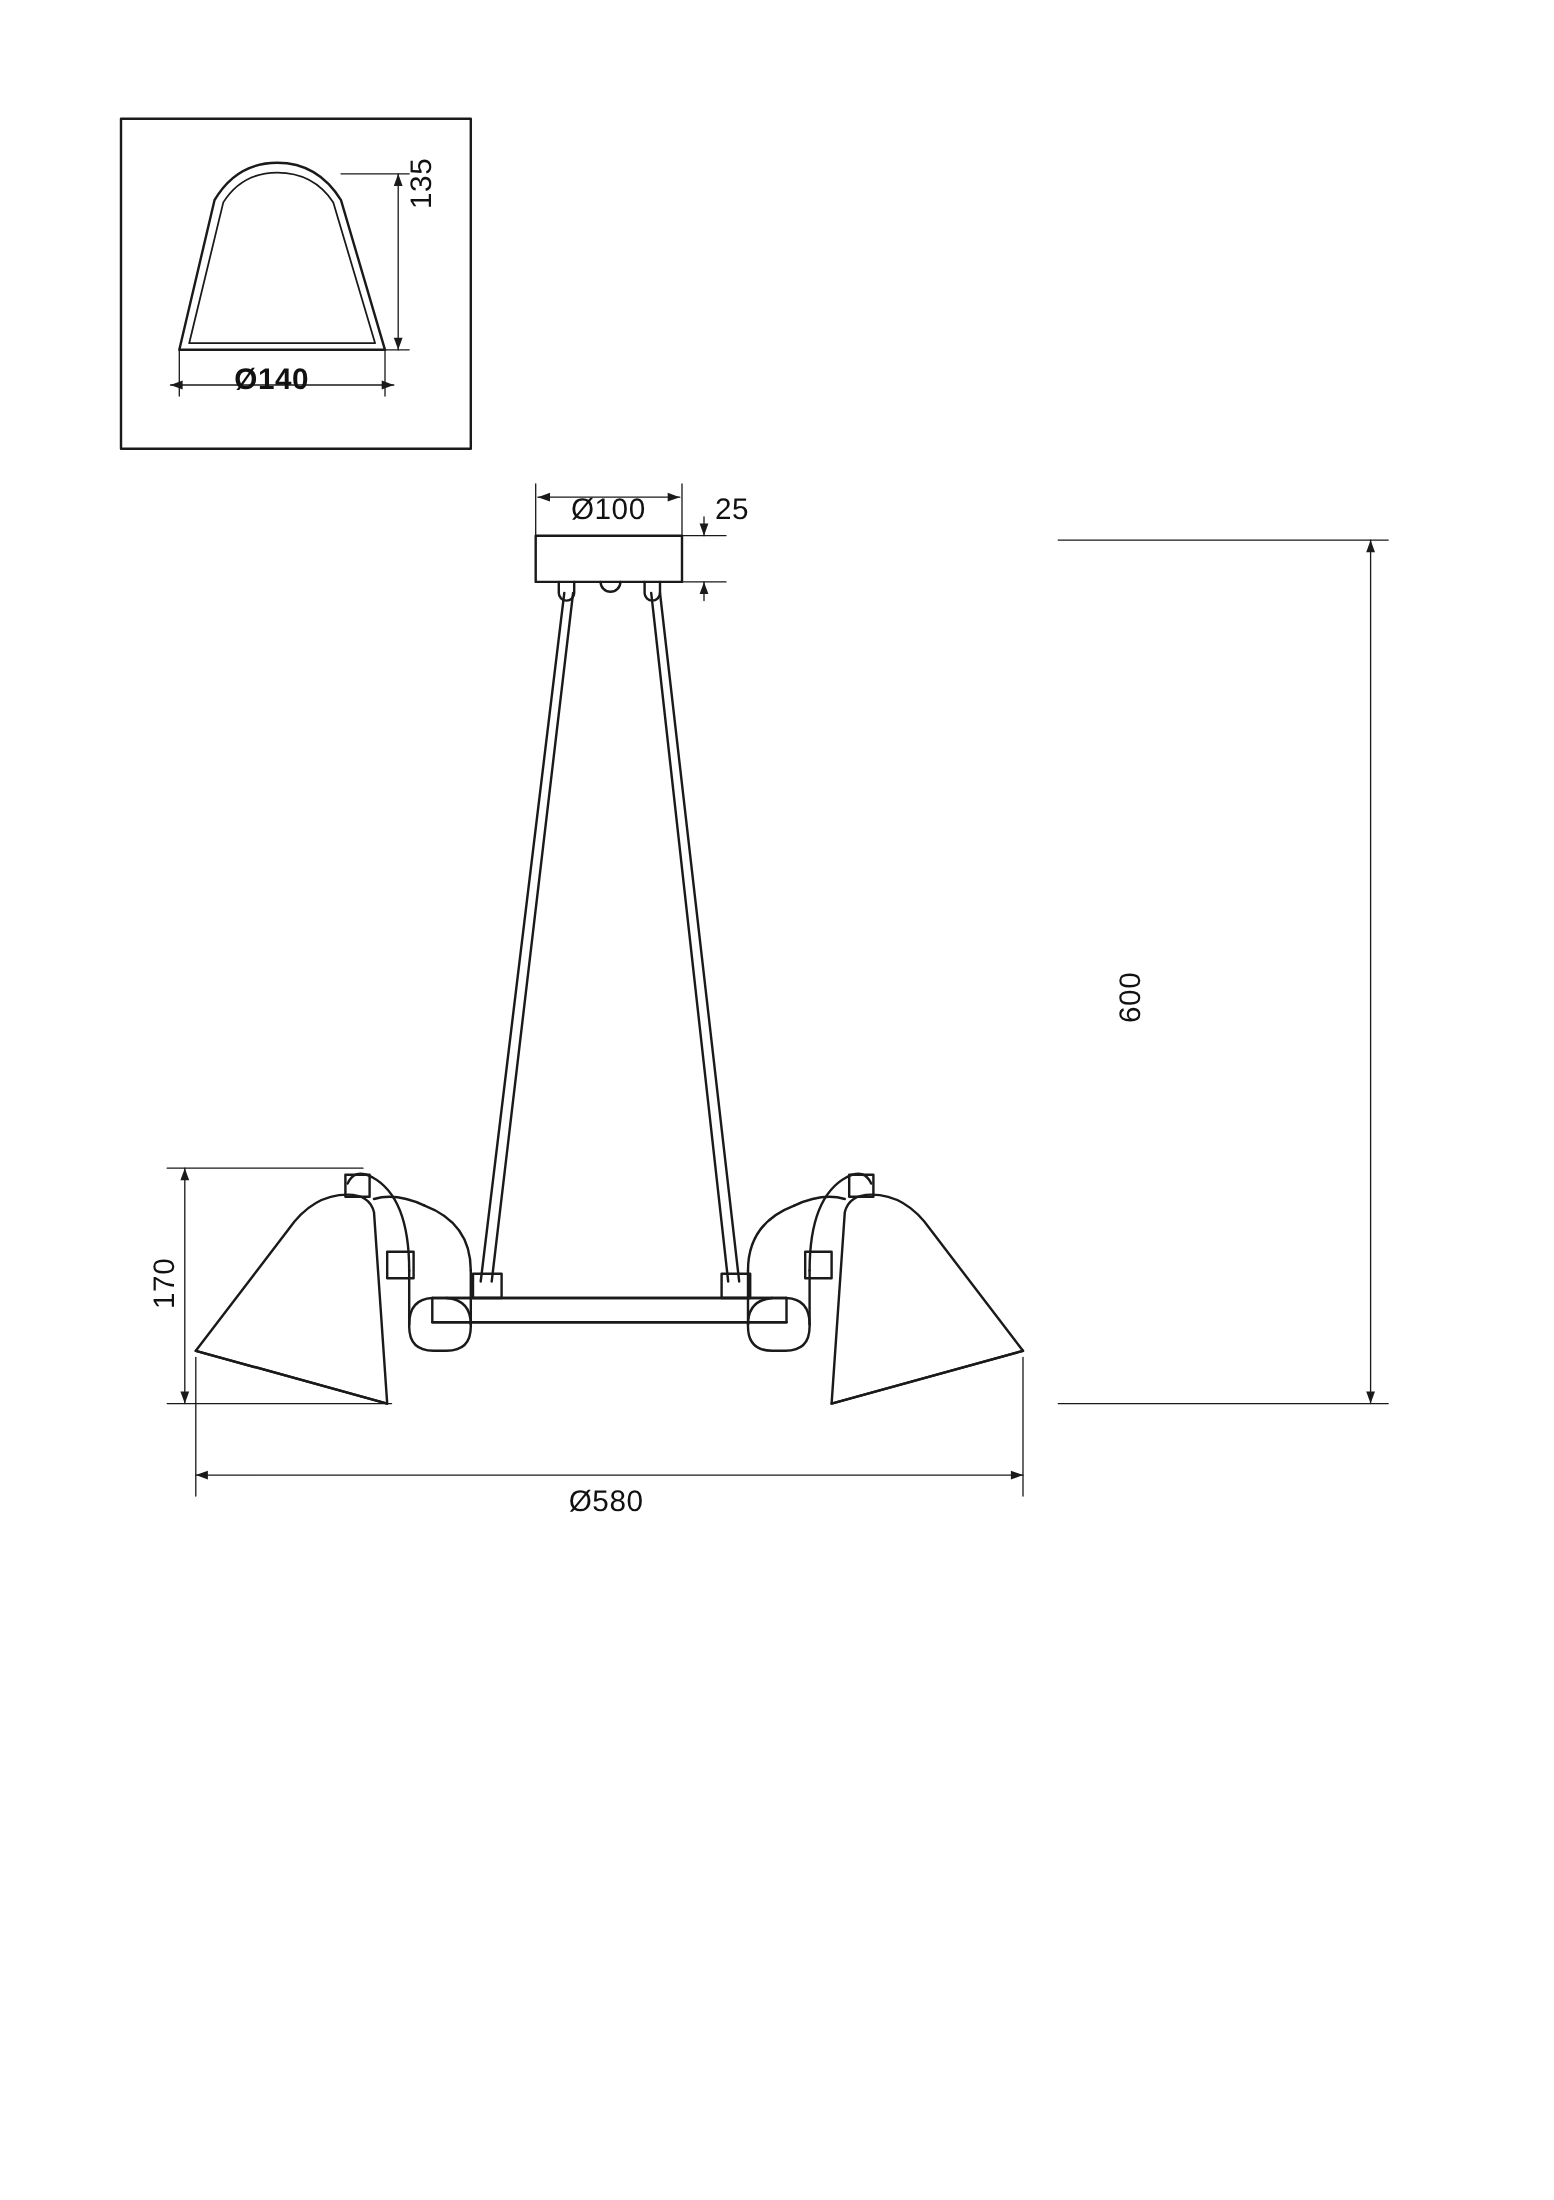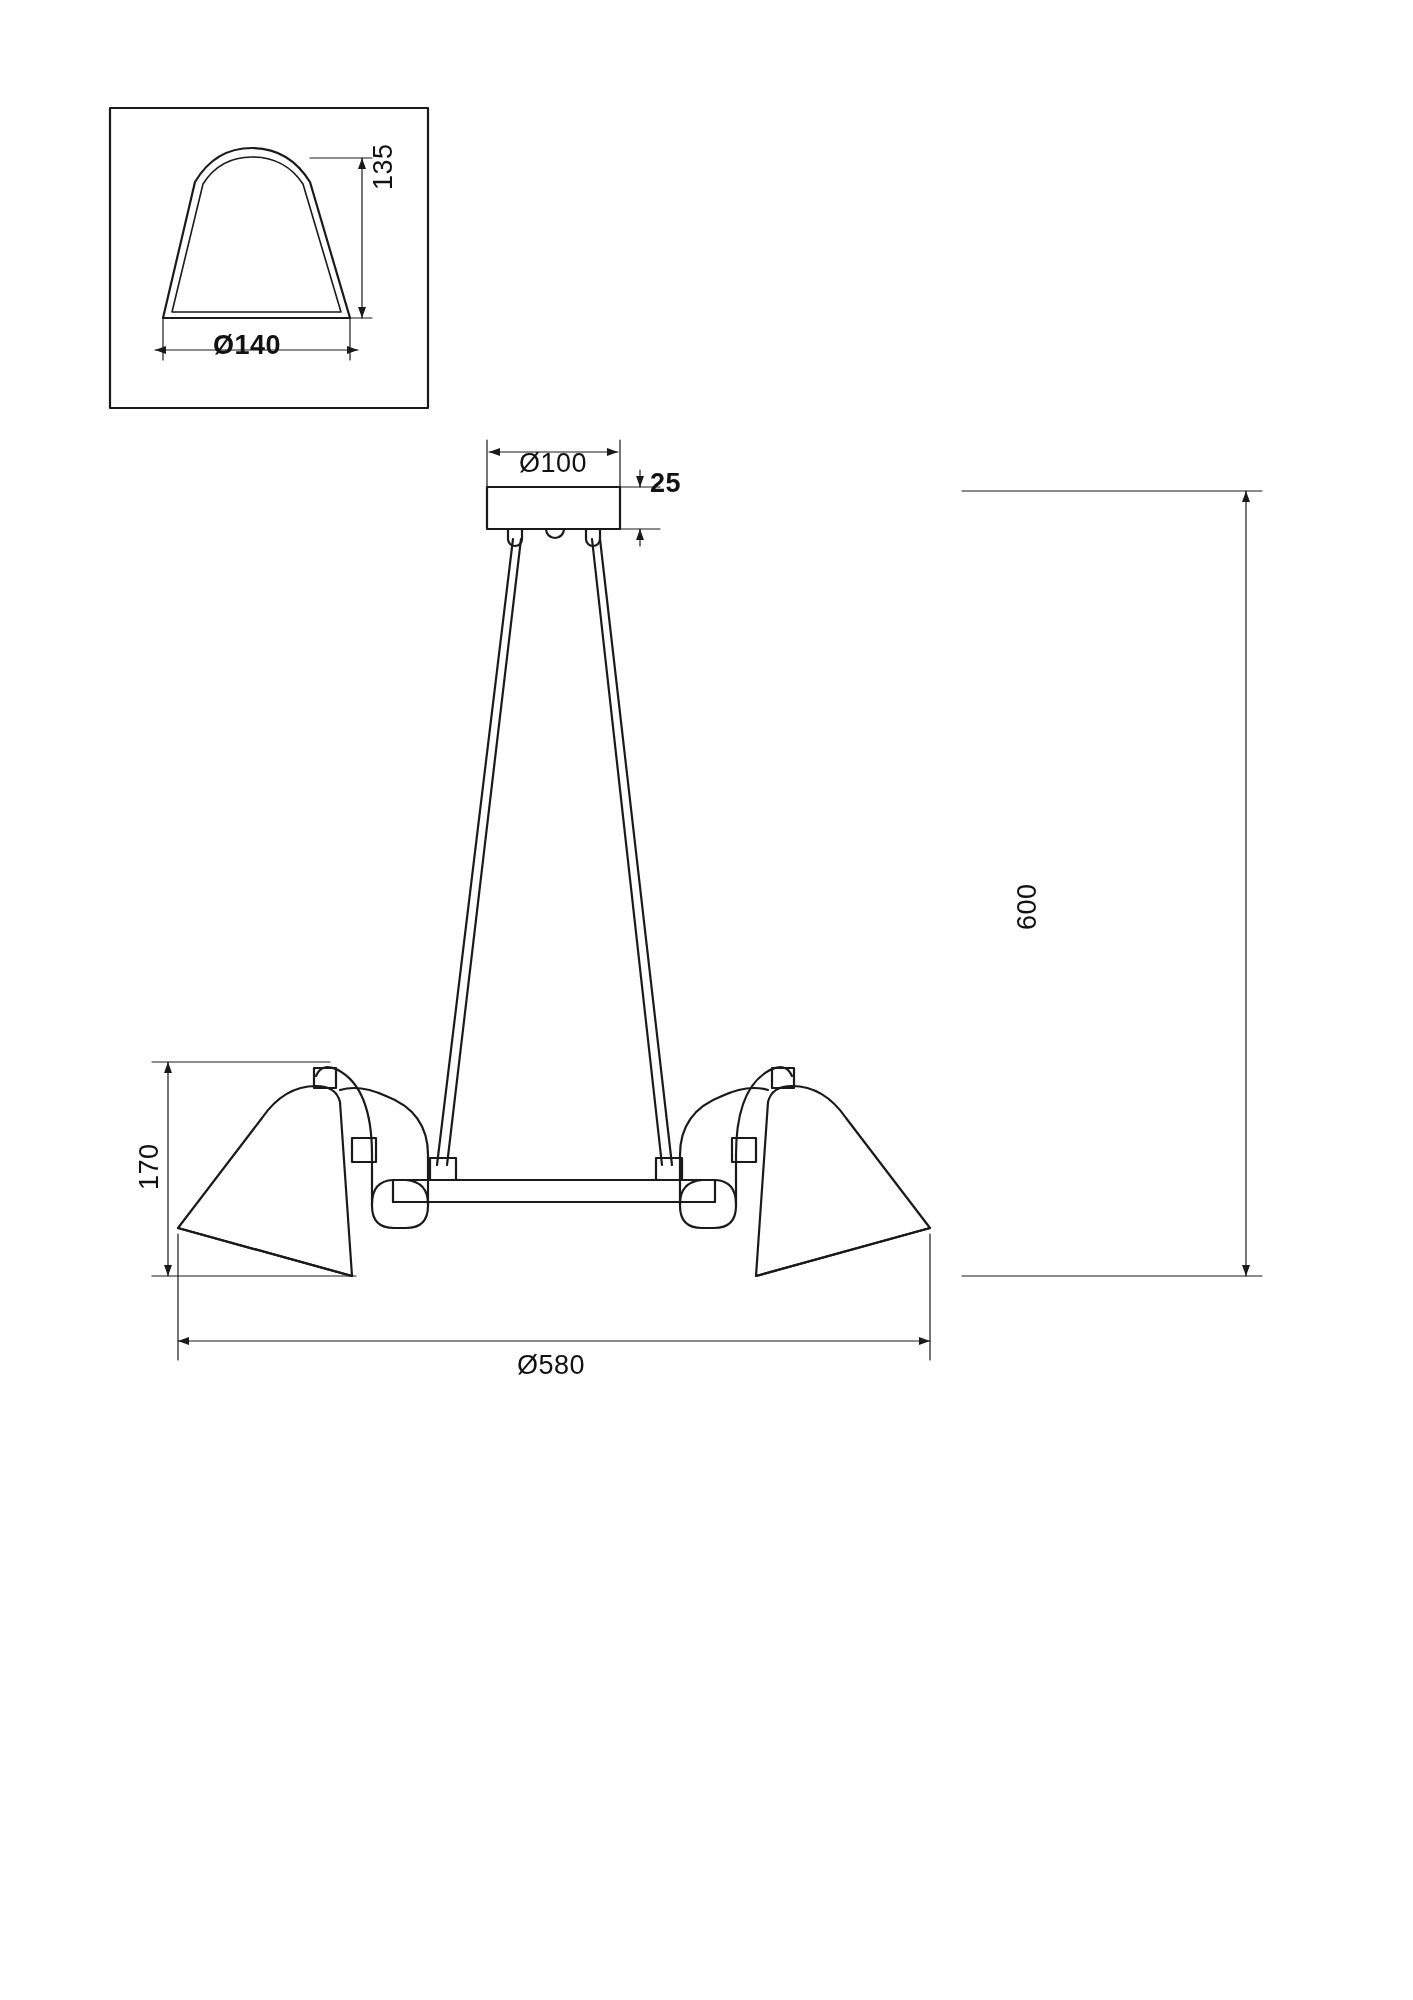--- a/index.html
+++ b/index.html
@@ -139,21 +139,21 @@
 
     </g>
   </svg>
 
   <div class="dim-label vert" style="left:368px; top:190px;">135</div>
 
   <div class="dim-label" style="left:213px; top:330px;font-weight:bold;">Ø140</div>
 
   <div class="dim-label" style="left:519px; top:420px;margin-top:28px;">Ø100</div>
 
-  <div class="dim-label" style="left:650px; top:468px;font-weight:bold;">25</div>
+  <div class="dim-label" style="left:650px; top:448px;">25</div>
 
   <div class="dim-label vert" style="left:1012px; top:930px;">600</div>
 
   <div class="dim-label vert" style="left:134px; top:1190px;">170</div>
 
   <div class="dim-label" style="left:517px; top:1350px;">Ø580</div>
 
 </div>
 
 </body></html>

